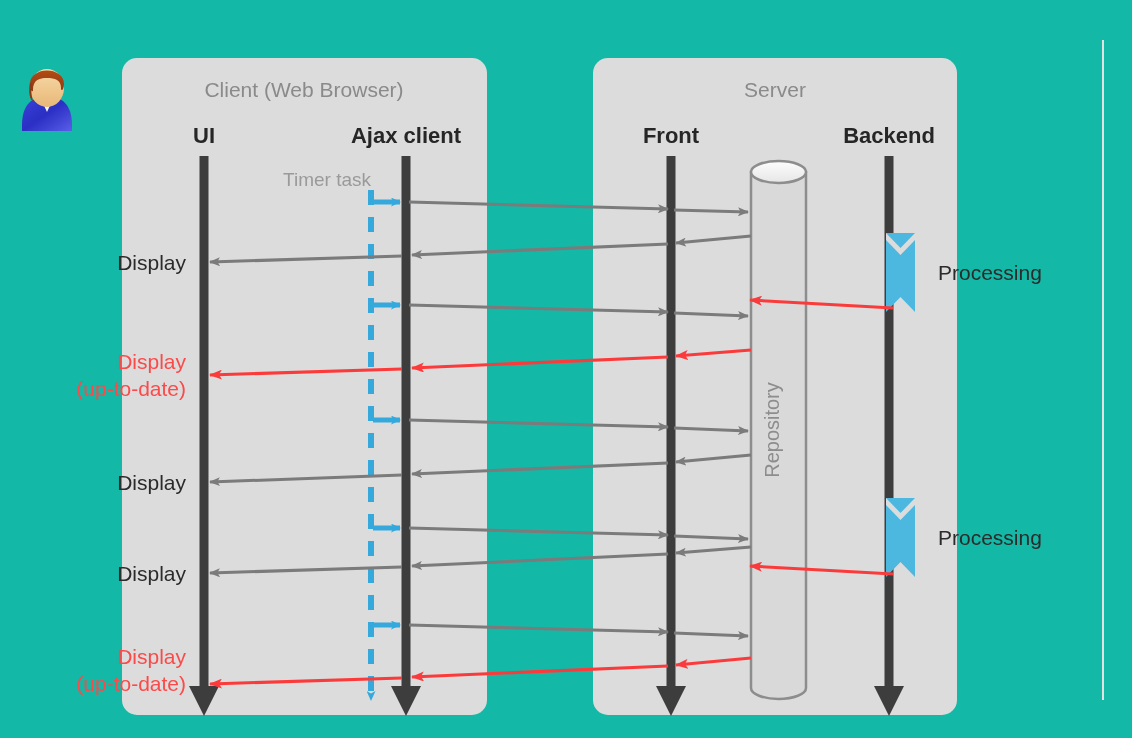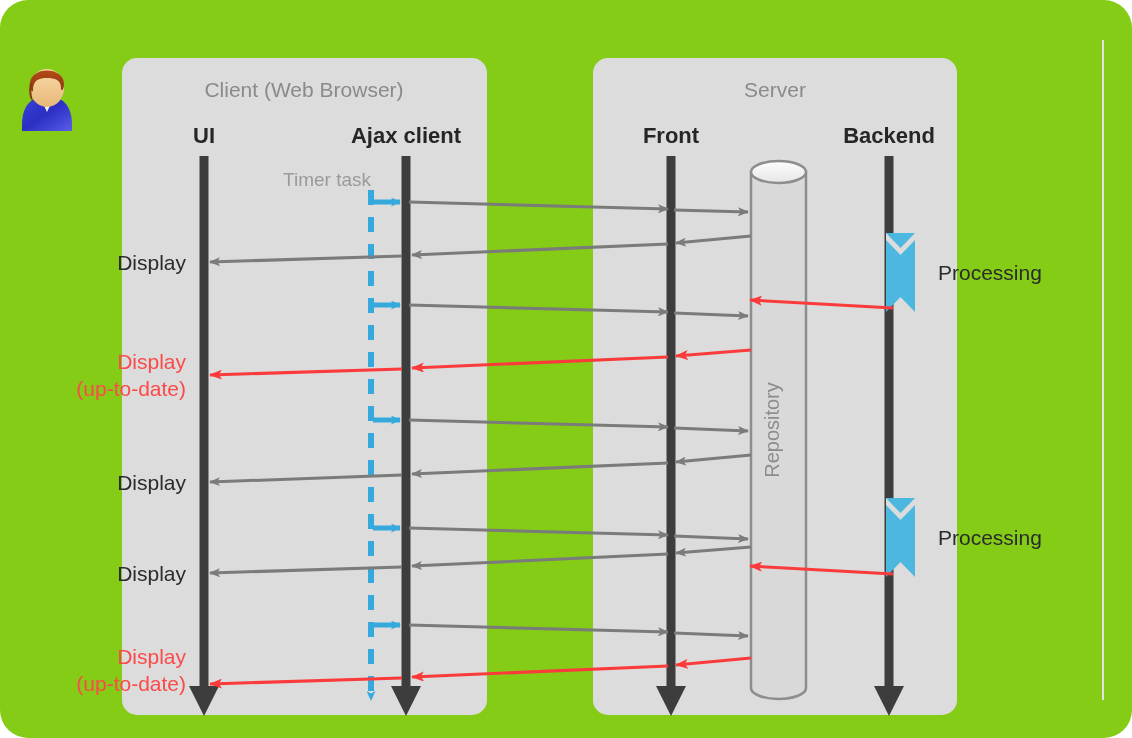--- a/index.html
+++ b/index.html
@@ -1,19 +1,19 @@
 <!DOCTYPE html>
 <html><head>
 <meta charset="utf-8">
 <title>Ajax Polling Sequence Diagram</title>
 <style>
   html,body{margin:0;padding:0;background:#ffffff;}
   body{width:1132px;height:738px;overflow:hidden;
        font-family:"Liberation Sans","DejaVu Sans",sans-serif;}
-  #stage{position:relative;width:1132px;height:738px;background:#84cc16;border-radius:28px;}
+  #stage{position:relative;width:1132px;height:738px;background:#14b8a6;}
   svg#diagram{position:absolute;left:0;top:0;width:1132px;height:738px;}
 
   .panel-title{font-size:21px;fill:#8a8a8a;text-anchor:middle;font-family:"Liberation Sans",sans-serif;}
   .lifeline-label{font-size:22px;fill:#262626;text-anchor:middle;font-weight:bold;font-family:"Liberation Sans",sans-serif;}
   .timer-label{font-size:19px;fill:#9a9a9a;text-anchor:middle;font-family:"Liberation Sans",sans-serif;}
   .msg-label{font-size:21px;fill:#2b2b2b;text-anchor:end;font-family:"Liberation Sans",sans-serif;}
   .msg-label-red{font-size:21px;fill:#fc4a4a;text-anchor:end;font-family:"Liberation Sans",sans-serif;}
   .proc-label{font-size:21px;fill:#2b2b2b;text-anchor:start;font-family:"Liberation Sans",sans-serif;}
   .repo-label{font-size:20px;fill:#8d8d8d;text-anchor:middle;font-family:"Liberation Sans",sans-serif;}
 </style>

